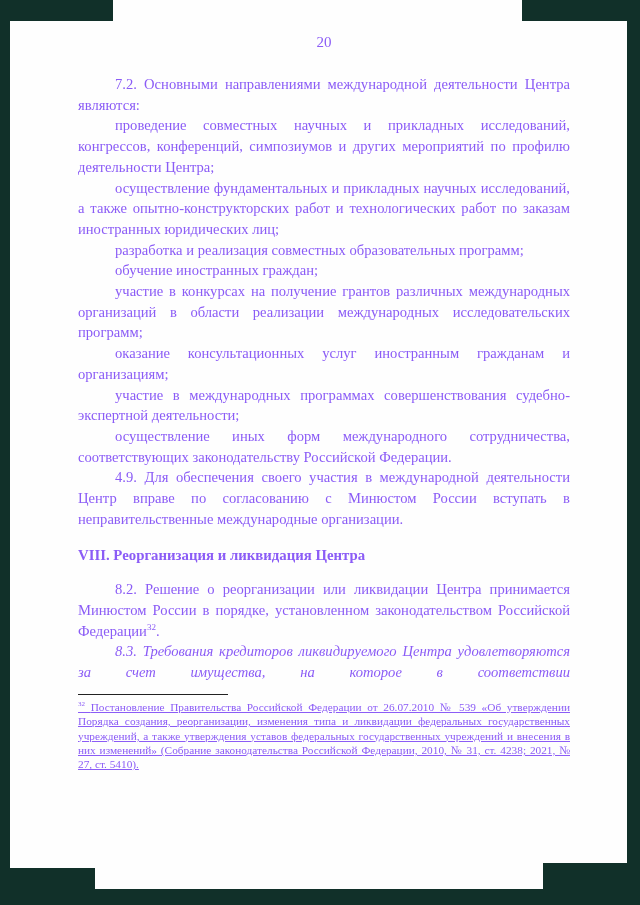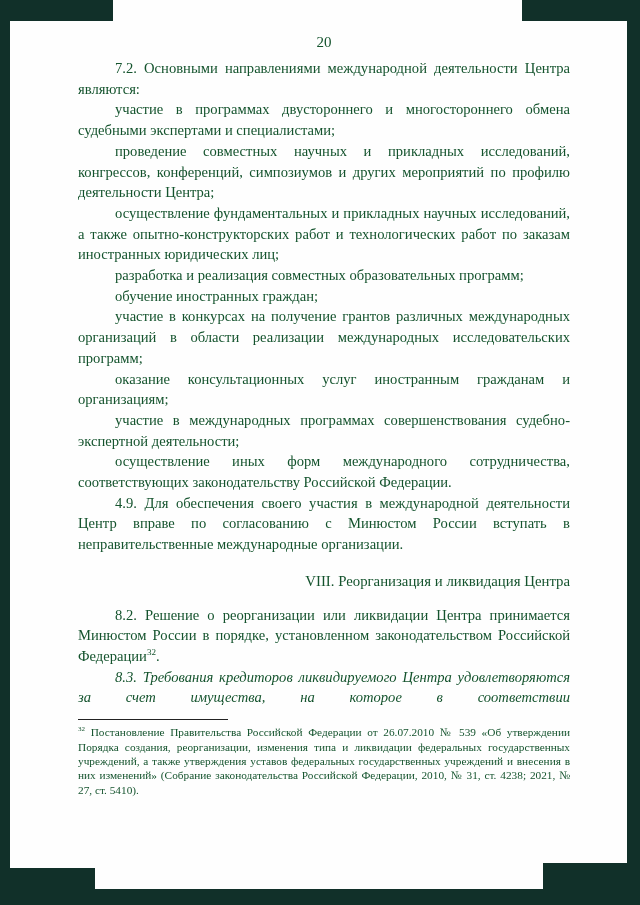--- a/index.html
+++ b/index.html
@@ -23,62 +23,63 @@
   .e-bottom      { left: 0; bottom: 0; width: 100%; height: 16px; }
   .e-bottomleft  { left: 0; bottom: 0; width: 95px; height: 37px; }
   .e-bottomright { right: 0; bottom: 0; width: 97px; height: 42px; }
 
   .content {
     position: absolute;
     left: 78px;
     right: 70px;
     top: 0;
     z-index: 1;
-    color: #14532d;
+    color: #8b5cf6;
   }
 
   .page-number {
     margin-top: 34px;
     text-align: center;
     font-size: 15px;
   }
 
   .body-text {
-    margin-top: 7px;
+    margin-top: 23px;
     font-size: 14.6px;
     line-height: 20.7px;
     text-align: justify;
   }
 
   p.para { text-indent: 37px; }
   p.runover { text-align-last: justify; font-style: italic; }
 
   h2.heading {
     font-size: 14.8px;
-    font-weight: normal;
-    text-align: right;
+    font-weight: bold;
+    text-align: left;
     margin: 16px 0 13px 0;
   }
 
   sup {
     font-size: 0.62em;
     vertical-align: super;
     line-height: 0;
   }
 
   .footnote-block { margin-top: 11px; }
   .footnote-rule {
     width: 150px;
     border-top: 1.2px solid #222222;
     margin-bottom: 5px;
   }
   .footnote {
     font-size: 11.3px;
     line-height: 14.4px;
     text-align: justify;
+    text-decoration: underline;
   }
 </style>
 </head>
 <body>
 
 <div class="scan">
 
   <div class="edge e-left"></div>
   <div class="edge e-right"></div>
   <div class="edge e-topleft"></div>
@@ -86,21 +87,20 @@
   <div class="edge e-bottom"></div>
   <div class="edge e-bottomleft"></div>
   <div class="edge e-bottomright"></div>
 
   <div class="content">
 
     <div class="page-number">20</div>
 
     <div class="body-text">
       <p class="para">7.2. Основными направлениями международной деятельности Центра являются:</p>
-      <p class="para">участие в программах двустороннего и многостороннего обмена судебными экспертами и специалистами;</p>
       <p class="para">проведение совместных научных и прикладных исследований, конгрессов, конференций, симпозиумов и других мероприятий по профилю деятельности Центра;</p>
       <p class="para">осуществление фундаментальных и прикладных научных исследований, а также опытно-конструкторских работ и технологических работ по заказам иностранных юридических лиц;</p>
       <p class="para">разработка и реализация совместных образовательных программ;</p>
       <p class="para">обучение иностранных граждан;</p>
       <p class="para">участие в конкурсах на получение грантов различных международных организаций в области реализации международных исследовательских программ;</p>
       <p class="para">оказание консультационных услуг иностранным гражданам и организациям;</p>
       <p class="para">участие в международных программах совершенствования судебно-экспертной деятельности;</p>
       <p class="para">осуществление иных форм международного сотрудничества, соответствующих законодательству Российской Федерации.</p>
       <p class="para">4.9. Для обеспечения своего участия в международной деятельности Центр вправе по согласованию с Минюстом России вступать в неправительственные международные организации.</p>
 

